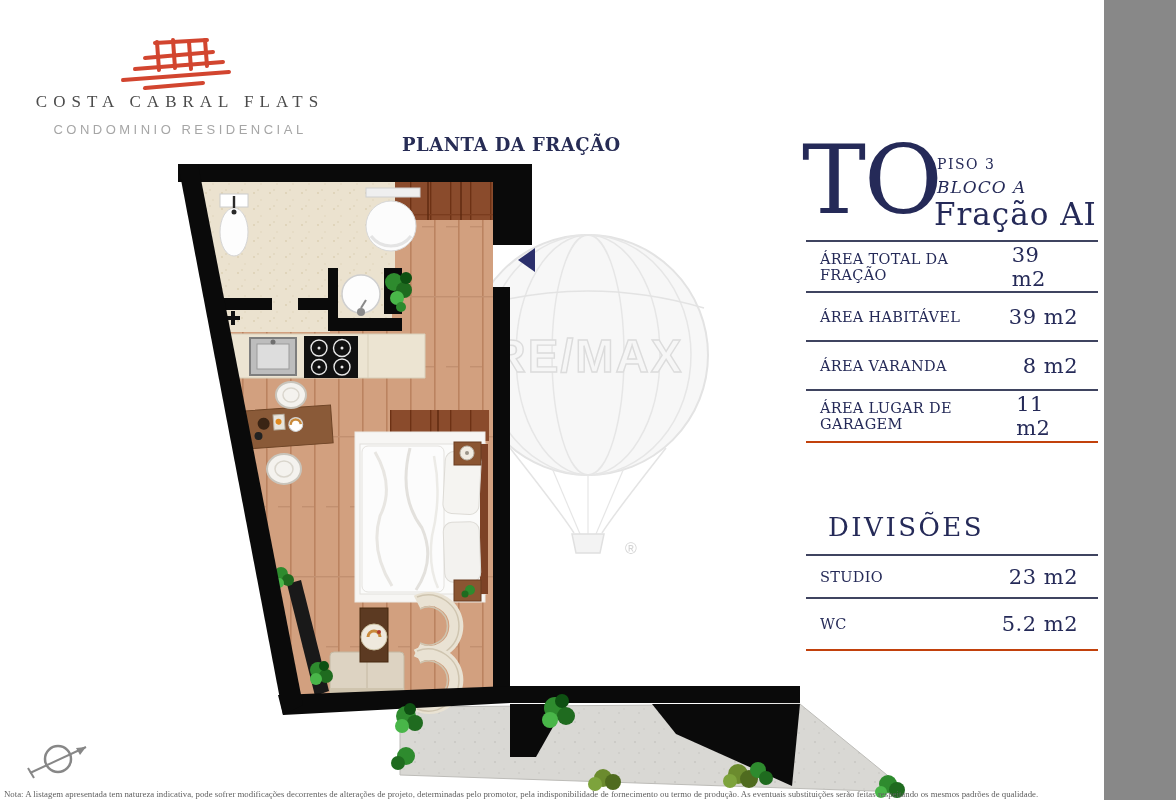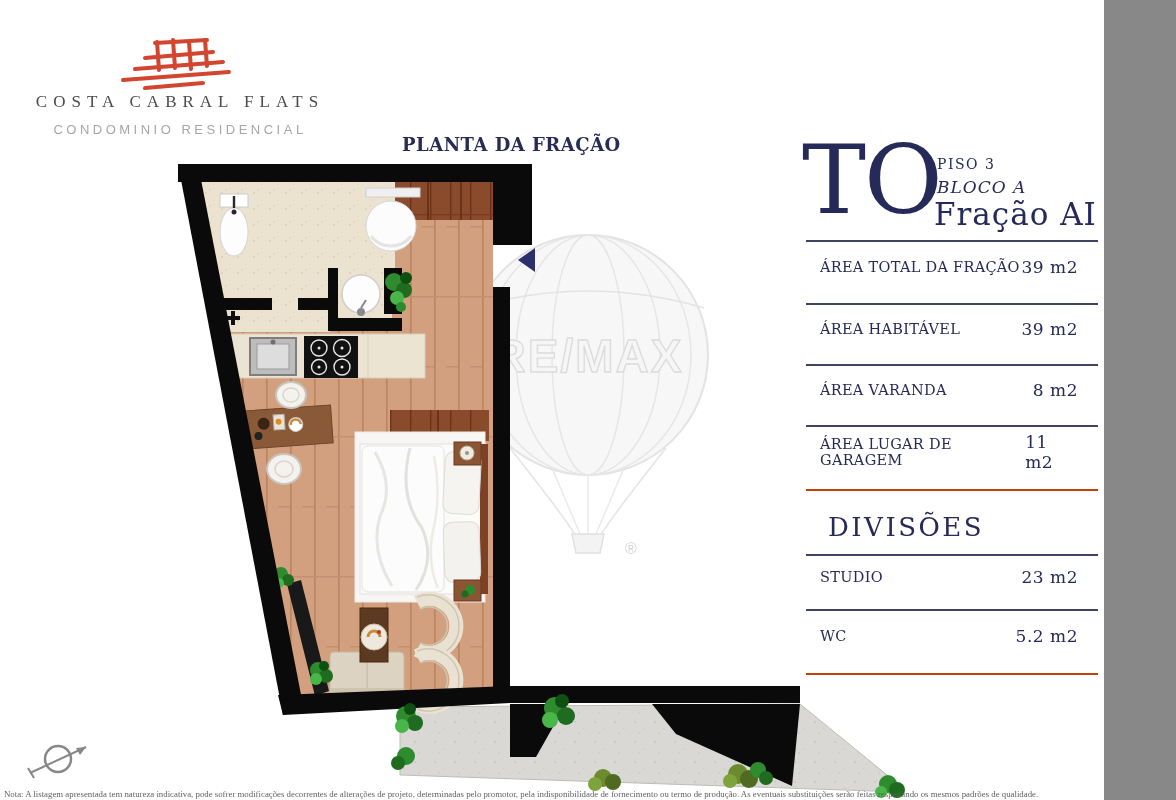--- a/index.html
+++ b/index.html
@@ -14,24 +14,24 @@
   .plan-title{left:402px;top:134px;width:300px;text-align:left;font-size:18px;font-weight:bold;
     color:#272c55;letter-spacing:.5px;}
   
   .panel{left:806px;top:146px;width:292px;height:560px;color:#252a58;}
   .unit-code{left:-4px;top:-14px;font-size:96px;line-height:1;letter-spacing:-2px;}
   .unit-floor{left:131px;top:10px;font-size:14px;letter-spacing:1.5px;}
   .unit-block{left:131px;top:31px;font-size:17px;letter-spacing:1px;font-style:italic;}
   .unit-fraction{left:128px;top:50px;font-size:31px;letter-spacing:1px;}
   .atable{left:0;top:94px;width:292px;}
   .arow{display:flex;justify-content:space-between;align-items:center;
-    border-top:2px solid #3f4460;padding:0 20px 12px 14px;}
+    border-top:2px solid #3f4460;padding:0 20px 0 14px;}
   .arow:last-child{border-bottom:2px solid #c2410c;}
   .alabel{font-size:14.5px;letter-spacing:.3px;}
-  .avalue{font-size:17px;letter-spacing:.5px;}
+  .avalue{font-size:21px;letter-spacing:.5px;}
   .h50{height:49px}.h48{height:47px}.h51{height:50px}.h42{height:41px}
   .div-heading{left:22px;top:366px;font-size:26px;letter-spacing:2.5px;}
   .dtable{left:0;top:408px;width:292px;}
   
   .footnote{left:4px;top:789px;width:1172px;font-size:8.8px;color:#5f5f5f;
     font-family:"Liberation Serif",serif;white-space:nowrap;overflow:hidden;}
 </style>
 </head>
 <body>
 

